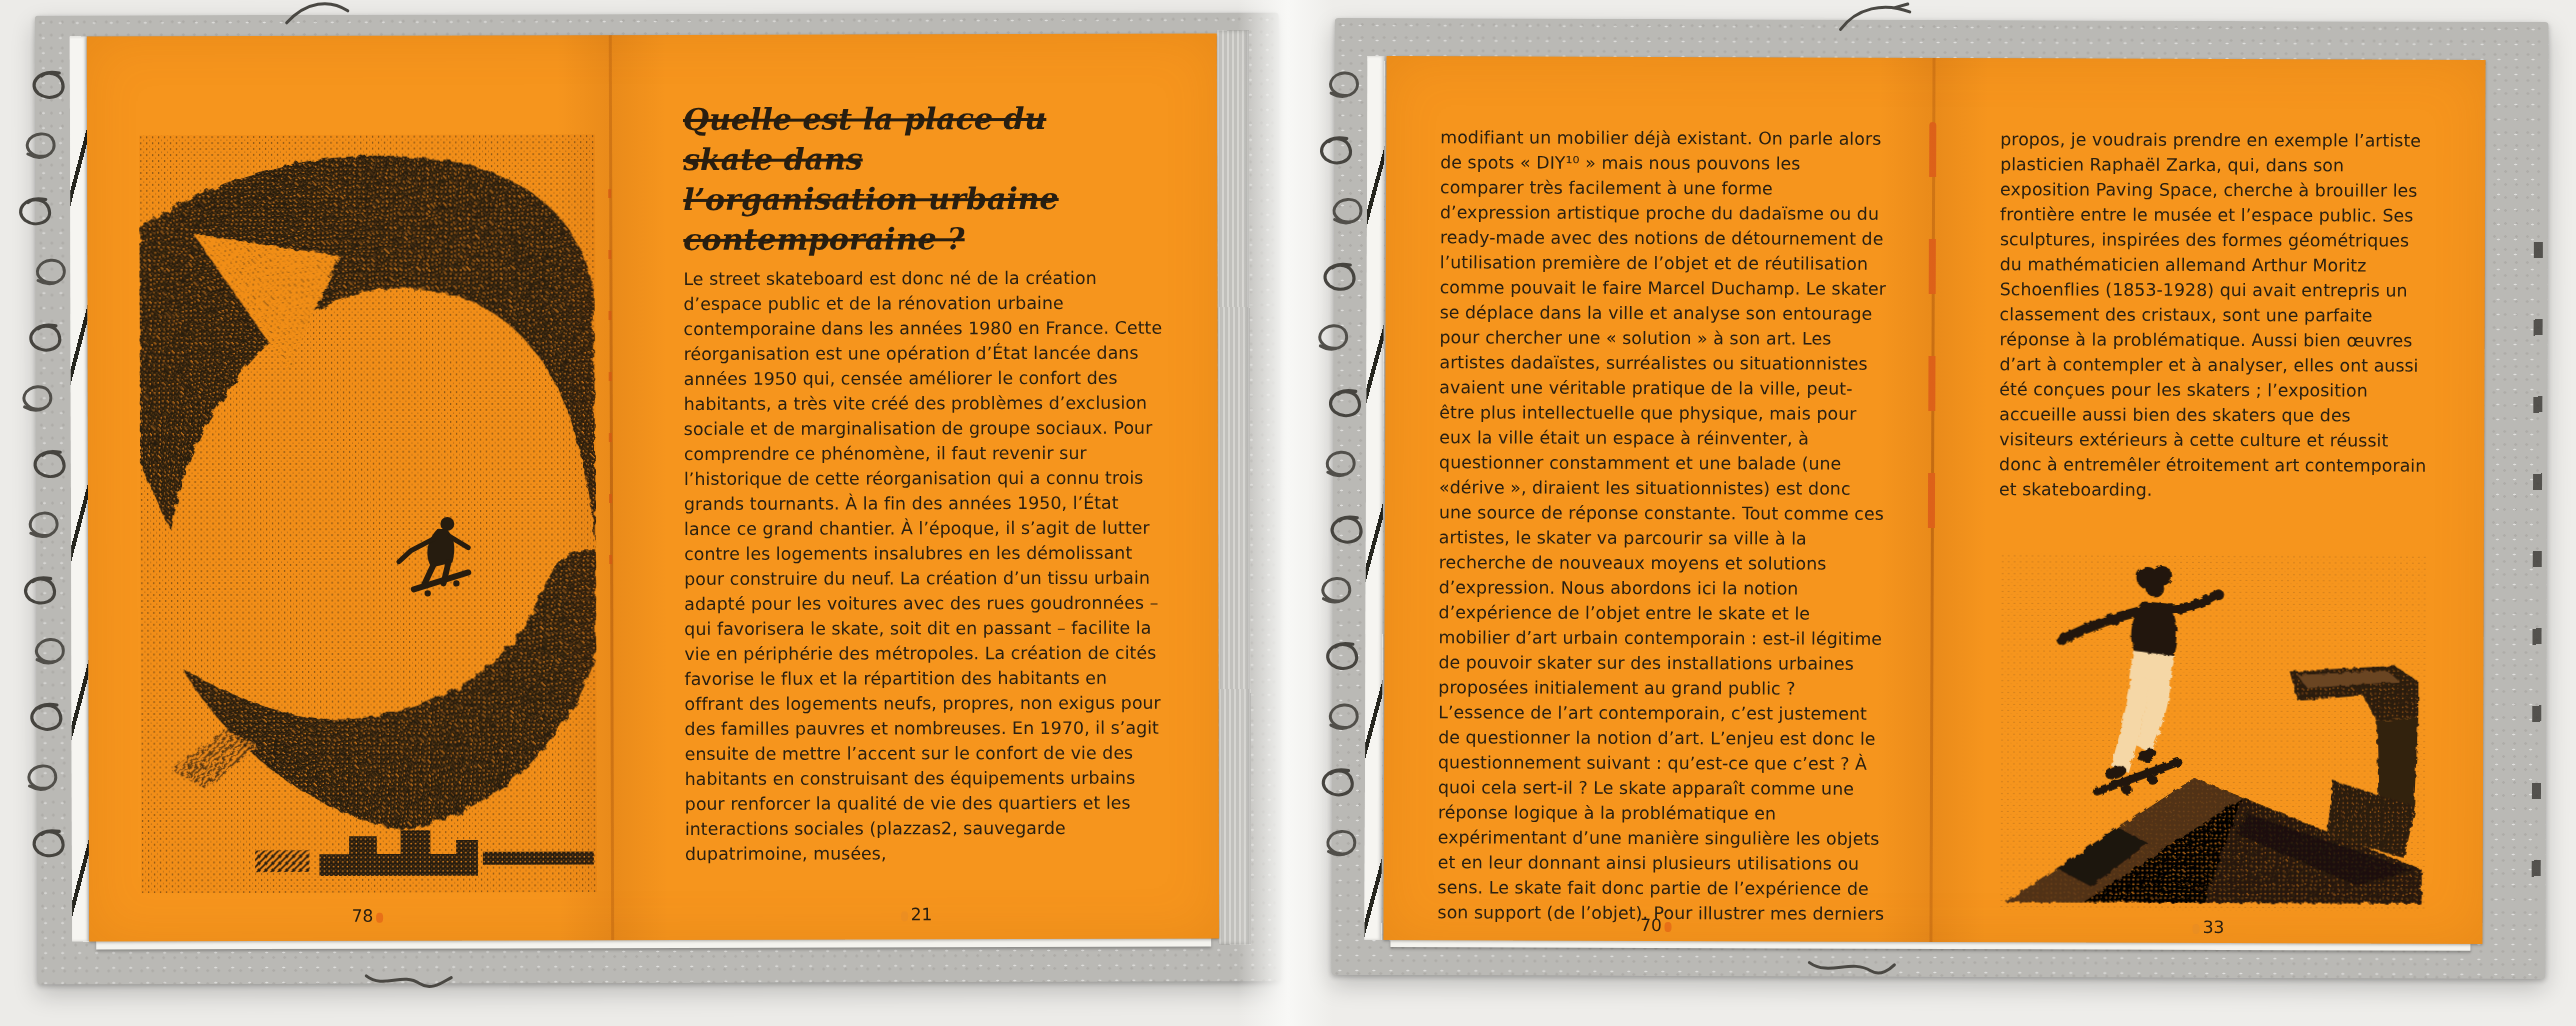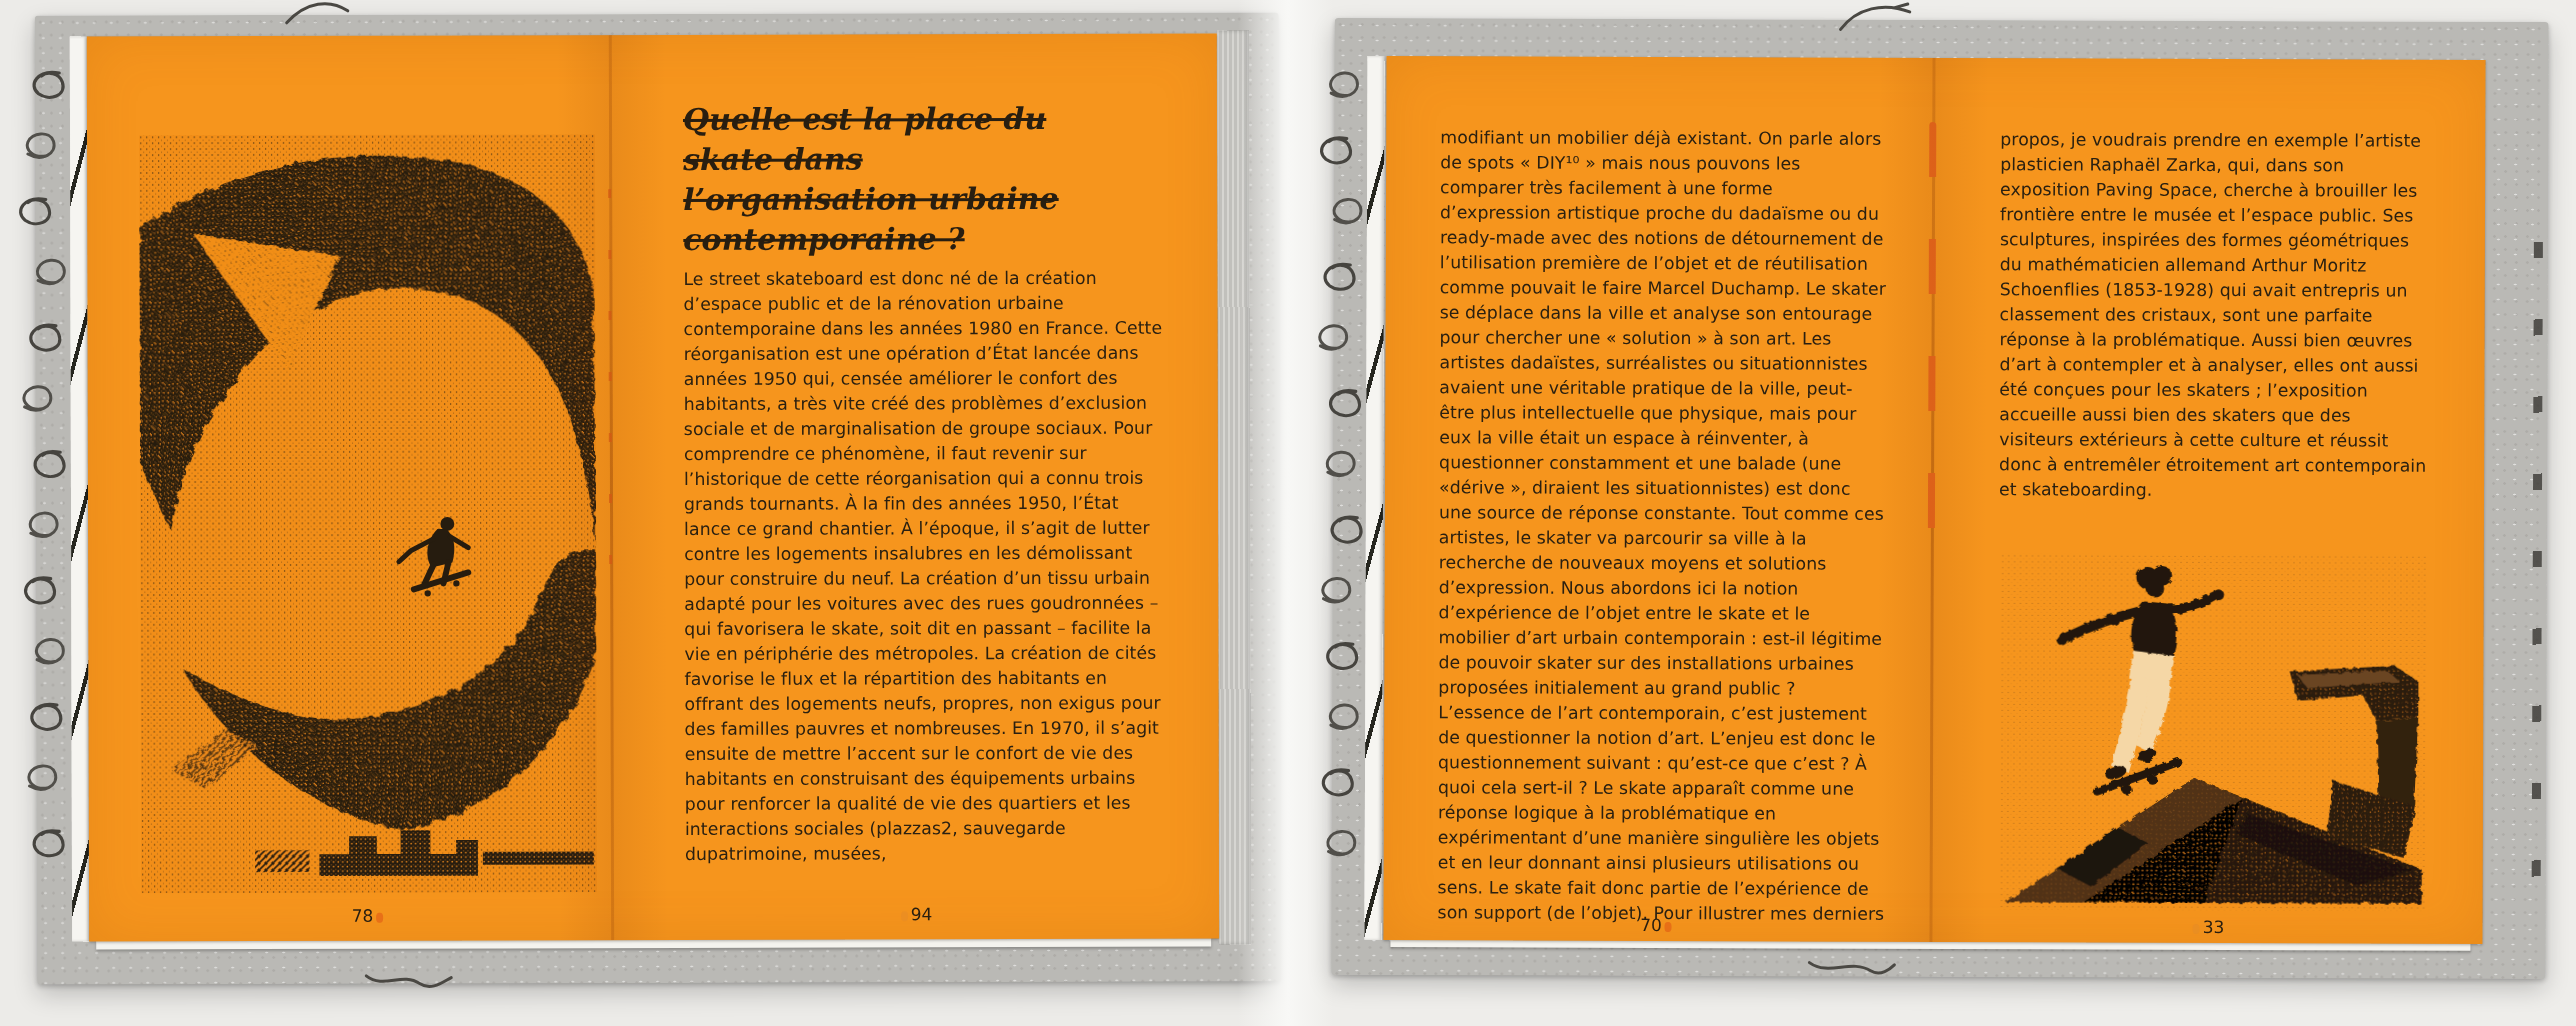--- a/index.html
+++ b/index.html
@@ -186,21 +186,21 @@
 
         <div class="fold-crease"></div>
         <div class="fold-stitches-small"></div>
         <div class="gutter-shade"></div>
 
         <h2 class="title">
           <span>Quelle est la place du skate dans l’organisation urbaine contemporaine ?</span>
         </h2>
         <p class="bodytext body53">Le street skateboard est donc né de la création d’espace public et de la rénovation urbaine contemporaine dans les années 1980 en France. Cette réorganisation est une opération d’État lancée dans années 1950 qui, censée améliorer le confort des habitants, a très vite créé des problèmes d’exclusion sociale et de marginalisation de groupe sociaux. Pour comprendre ce phénomène, il faut revenir sur l’historique de cette réorganisation qui a connu trois grands tournants. À la fin des années 1950, l’État lance ce grand chantier. À l’époque, il s’agit de lutter contre les logements insalubres en les démolissant pour construire du neuf. La création d’un tissu urbain adapté pour les voitures avec des rues goudronnées – qui favorisera le skate, soit dit en passant – facilite la vie en périphérie des métropoles. La création de cités favorise le flux et la répartition des habitants en offrant des logements neufs, propres, non exigus pour des familles pauvres et nombreuses. En 1970, il s’agit ensuite de mettre l’accent sur le confort de vie des habitants en construisant des équipements urbains pour renforcer la qualité de vie des quartiers et les interactions sociales (plazzas2, sauvegarde dupatrimoine, musées,</p>
         <div class="pagenum pn53">
-          <span class="mark faint"></span><span>94</span>
+          <span class="mark faint"></span><span>21</span>
         </div>
       </div>
     </div>
   </section>
 
   <section class="photo photo-right">
     <div class="book book2">
 
       <svg class="stitches" width="79" height="872" viewBox="0 0 80 880">
         <use href="#curlB" x="14" y="0"></use>  

